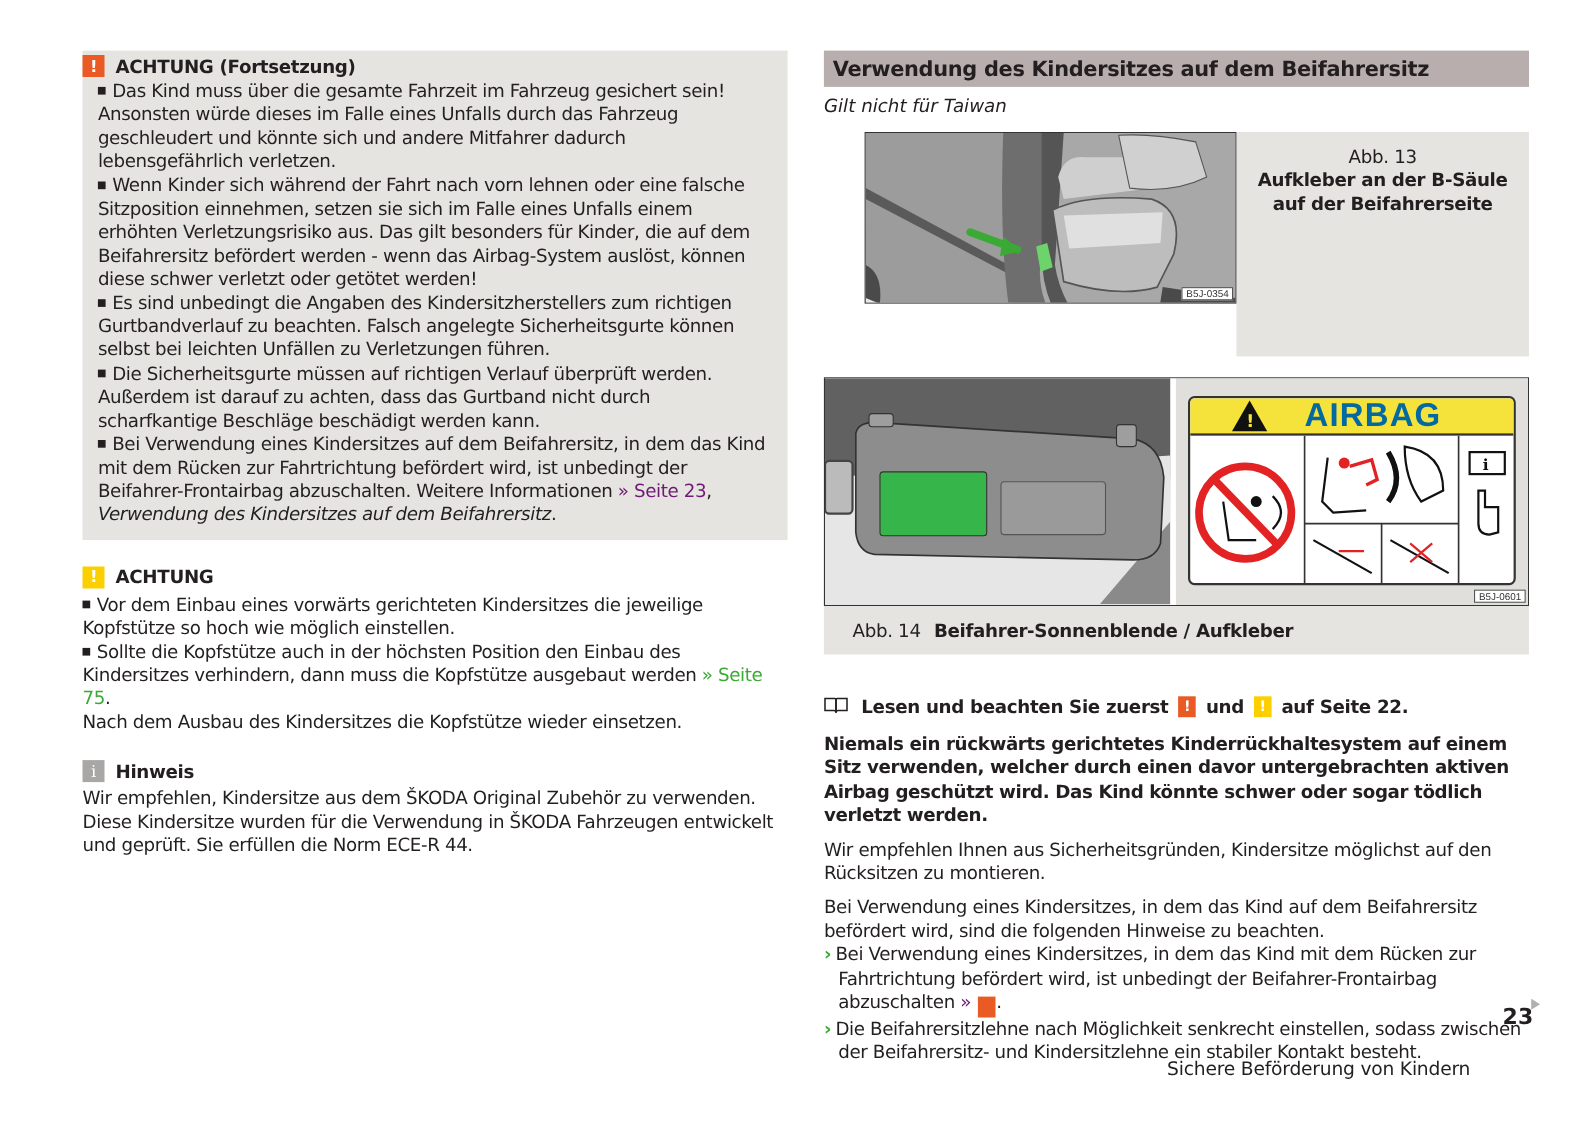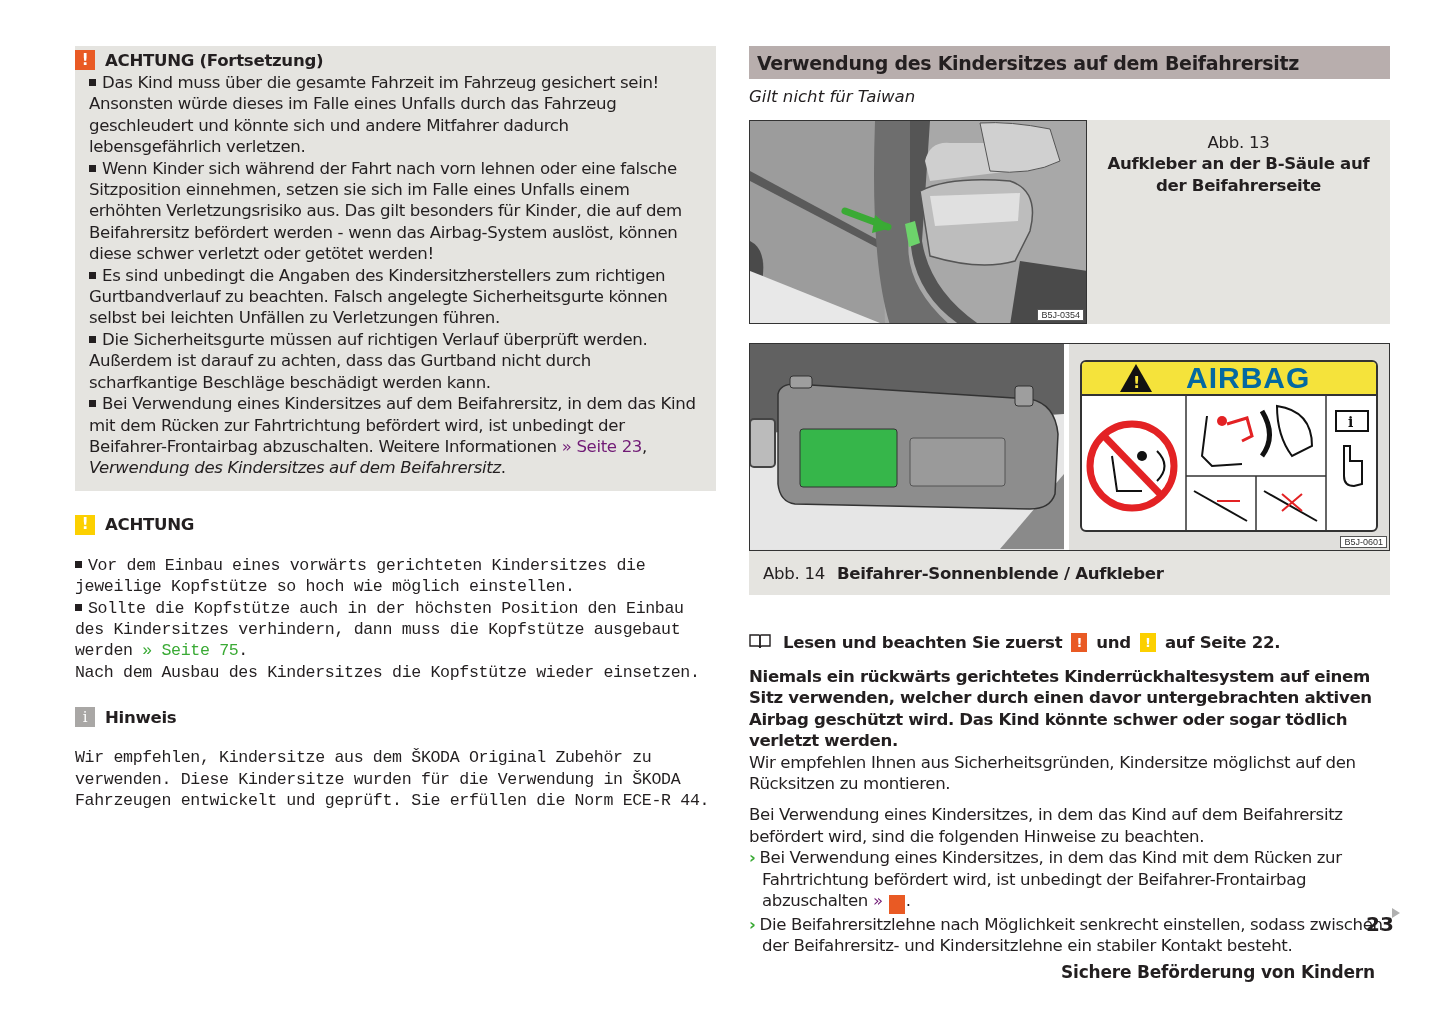--- a/index.html
+++ b/index.html
@@ -23,53 +23,53 @@
   .sign.small { width: 16px; height: 19px; font-size: 13px; vertical-align: -3px; margin: 0 1px; }
 
   .bullet-p { position: relative; }
   .sq { display: inline-block; width: 7px; height: 7px; background: #231f20; margin-right: 6px; vertical-align: 2px; }
   .link-red { color: #701a75; }
   .link-green { color: #3aaa35; }
   .ital { font-style: italic; }
 
   .section { margin-top: 22px; }
   .section .box-head { margin-left: 0; }
-  .section .body { margin-top: 18px; font-family: Liberation Mono, monospace; }
+  .section .body { margin-top: 2px; }
 
   
   .heading-bar { background: #b8aead; height: 33px; display: flex; align-items: center; padding-left: 8px; font-size: 19px; letter-spacing: -0.3px; font-weight: bold; color: #231f20; }
   .subtitle { margin-top: 8px; font-size: 16.6px; font-style: italic; }
 
   .fig13 { margin-top: 14px; display: flex; height: 204px; }
-  .fig13 .img { width: 338px; height: 204px; border: 1.5px solid #333; background: linear-gradient(180deg,#bdbdbd 0%,#9a9a9a 45%,#7e7e7e 100%); position: relative; overflow: hidden; }
+  .fig13 .img { width: 338px; height: 156px; border: 1.5px solid #333; background: linear-gradient(180deg,#bdbdbd 0%,#9a9a9a 45%,#7e7e7e 100%); position: relative; overflow: hidden; margin-left: 37px; }
   .fig13 .cap { flex: 1; background: #e5e4e0; padding: 12px 12px; font-size: 16.6px; line-height: 21.4px; letter-spacing: -0.3px; text-align: center; }
 
   .fig14 { margin-top: 19px; height: 252px; }
   .fig14 .imgs { display: flex; height: 208px; border: 1.5px solid #333; }
   .visor { width: 319px; background: linear-gradient(180deg,#6a6a6a 0%,#5a5a5a 30%,#cfcfcf 70%,#e4e4e4 100%); position: relative; overflow: hidden; border-right: 5px solid #fff; }
   .label-panel { flex: 1; background: #e0dfdc; position: relative; }
-  .fig14 .cap { background: #e5e4e0; height: 44px; display: flex; align-items: center; padding-left: 14px; font-size: 16.6px; letter-spacing: -0.3px; gap: 12px; }
+  .fig14 .cap { background: #e5e4e0; height: 44px; display: flex; align-items: center; padding-left: 26px; font-size: 16.6px; letter-spacing: -0.3px; gap: 12px; }
 
   .ref-code { position: absolute; right: 2px; bottom: 2px; background: #fff; border: 1px solid #555; font-family: "Liberation Sans", sans-serif; font-size: 9px; padding: 0 3px; color: #333; }
 
   .airbag-sticker { position: absolute; left: 11px; top: 16px; width: 298px; height: 172px; background: #fff; border: 2px solid #333; border-radius: 6px; overflow: hidden; }
   .ab-top { height: 34px; background: #f5e33b; border-bottom: 2px solid #333; display: flex; align-items: center; }
   .ab-top .tri { width: 0; height: 0; border-left: 16px solid transparent; border-right: 16px solid transparent; border-bottom: 28px solid #111; margin-left: 38px; position: relative; }
   .ab-top .tri span { position: absolute; left: -3px; top: 9px; color: #f5e33b; font-weight: bold; font-size: 16px; }
   .ab-top .word { margin-left: 34px; font-family: "Liberation Sans", sans-serif; font-size: 30px; font-weight: bold; letter-spacing: 1px; color: #0369a1; }
   .ab-grid { position: absolute; top: 34px; left: 0; right: 0; bottom: 0; }
 
   .cross-line { margin-top: 38px; display: flex; align-items: flex-start; gap: 8px; font-size: 16.6px; font-weight: bold; letter-spacing: -0.3px; }
   .book-icon { width: 22px; height: 16px; margin-right: 4px; }
 
   .para { margin-top: 14px; }
   .gt { color: #3aaa35; font-weight: bold; margin-right: 4px; }
   .list-item { padding-left: 13px; text-indent: -13px; }
 
-  .footer { position: absolute; top: 962px; left: 1061px; font-size: 17px; font-weight: bold; letter-spacing: -0.2px; }
+  .footer { position: absolute; top: 962px; left: 1061px; font-size: 17px; font-weight: normal; letter-spacing: -0.2px; }
   .page-num { position: absolute; top: 912px; left: 1366px; font-size: 20px; font-weight: bold; }
   .cont-arrow { position: absolute; top: 908px; left: 1392px; width: 0; height: 0; border-top: 5px solid transparent; border-bottom: 5px solid transparent; border-left: 8px solid #b0b0b0; }
 </style>
 </head>
 <body>
 
 <div class="page">
 
   <div class="col-left">
     <div class="warn-box">
@@ -202,21 +202,21 @@
         <path d="M21 2 L12 2 Q11 2 11 4 L11 15 Q11 13 13 13 L21 13 Z" fill="none" stroke="#231f20" stroke-width="1.4"></path>
       </svg>
       <span>Lesen und beachten Sie zuerst</span>
       <span class="sign red small">!</span>
       <span>und</span>
       <span class="sign yellow small">!</span>
       <span>auf Seite 22.</span>
     </div>
 
     <p class="txt bold para">Niemals ein rückwärts gerichtetes Kinderrückhaltesystem auf einem Sitz verwenden, welcher durch einen davor untergebrachten aktiven Airbag geschützt wird. Das Kind könnte schwer oder sogar tödlich verletzt werden.</p>
-    <p class="txt para" style="margin-top:0">Wir empfehlen Ihnen aus Sicherheitsgründen, Kindersitze möglichst auf den Rücksitzen zu montieren.</p>
+    <p class="txt para" style="margin-top:10px">Wir empfehlen Ihnen aus Sicherheitsgründen, Kindersitze möglichst auf den Rücksitzen zu montieren.</p>
     <p class="txt para" style="margin-top:10px">Bei Verwendung eines Kindersitzes, in dem das Kind auf dem Beifahrersitz befördert wird, sind die folgenden Hinweise zu beachten.</p>
     <div class="txt">
       <p class="list-item"><span class="gt">›</span><span>Bei Verwendung eines Kindersitzes, in dem das Kind mit dem Rücken zur Fahrtrichtung befördert wird, ist unbedingt der Beifahrer-Frontairbag abzuschalten </span><span class="link-red">»</span> <span class="sign red small">!</span>.</p>
       <p class="list-item"><span class="gt">›</span><span>Die Beifahrersitzlehne nach Möglichkeit senkrecht einstellen, sodass zwischen der Beifahrersitz- und Kindersitzlehne ein stabiler Kontakt besteht.</span></p>
     </div>
   </div>
 
   <div class="cont-arrow"></div>
 
   <div class="footer">Sichere Beförderung von Kindern</div>

